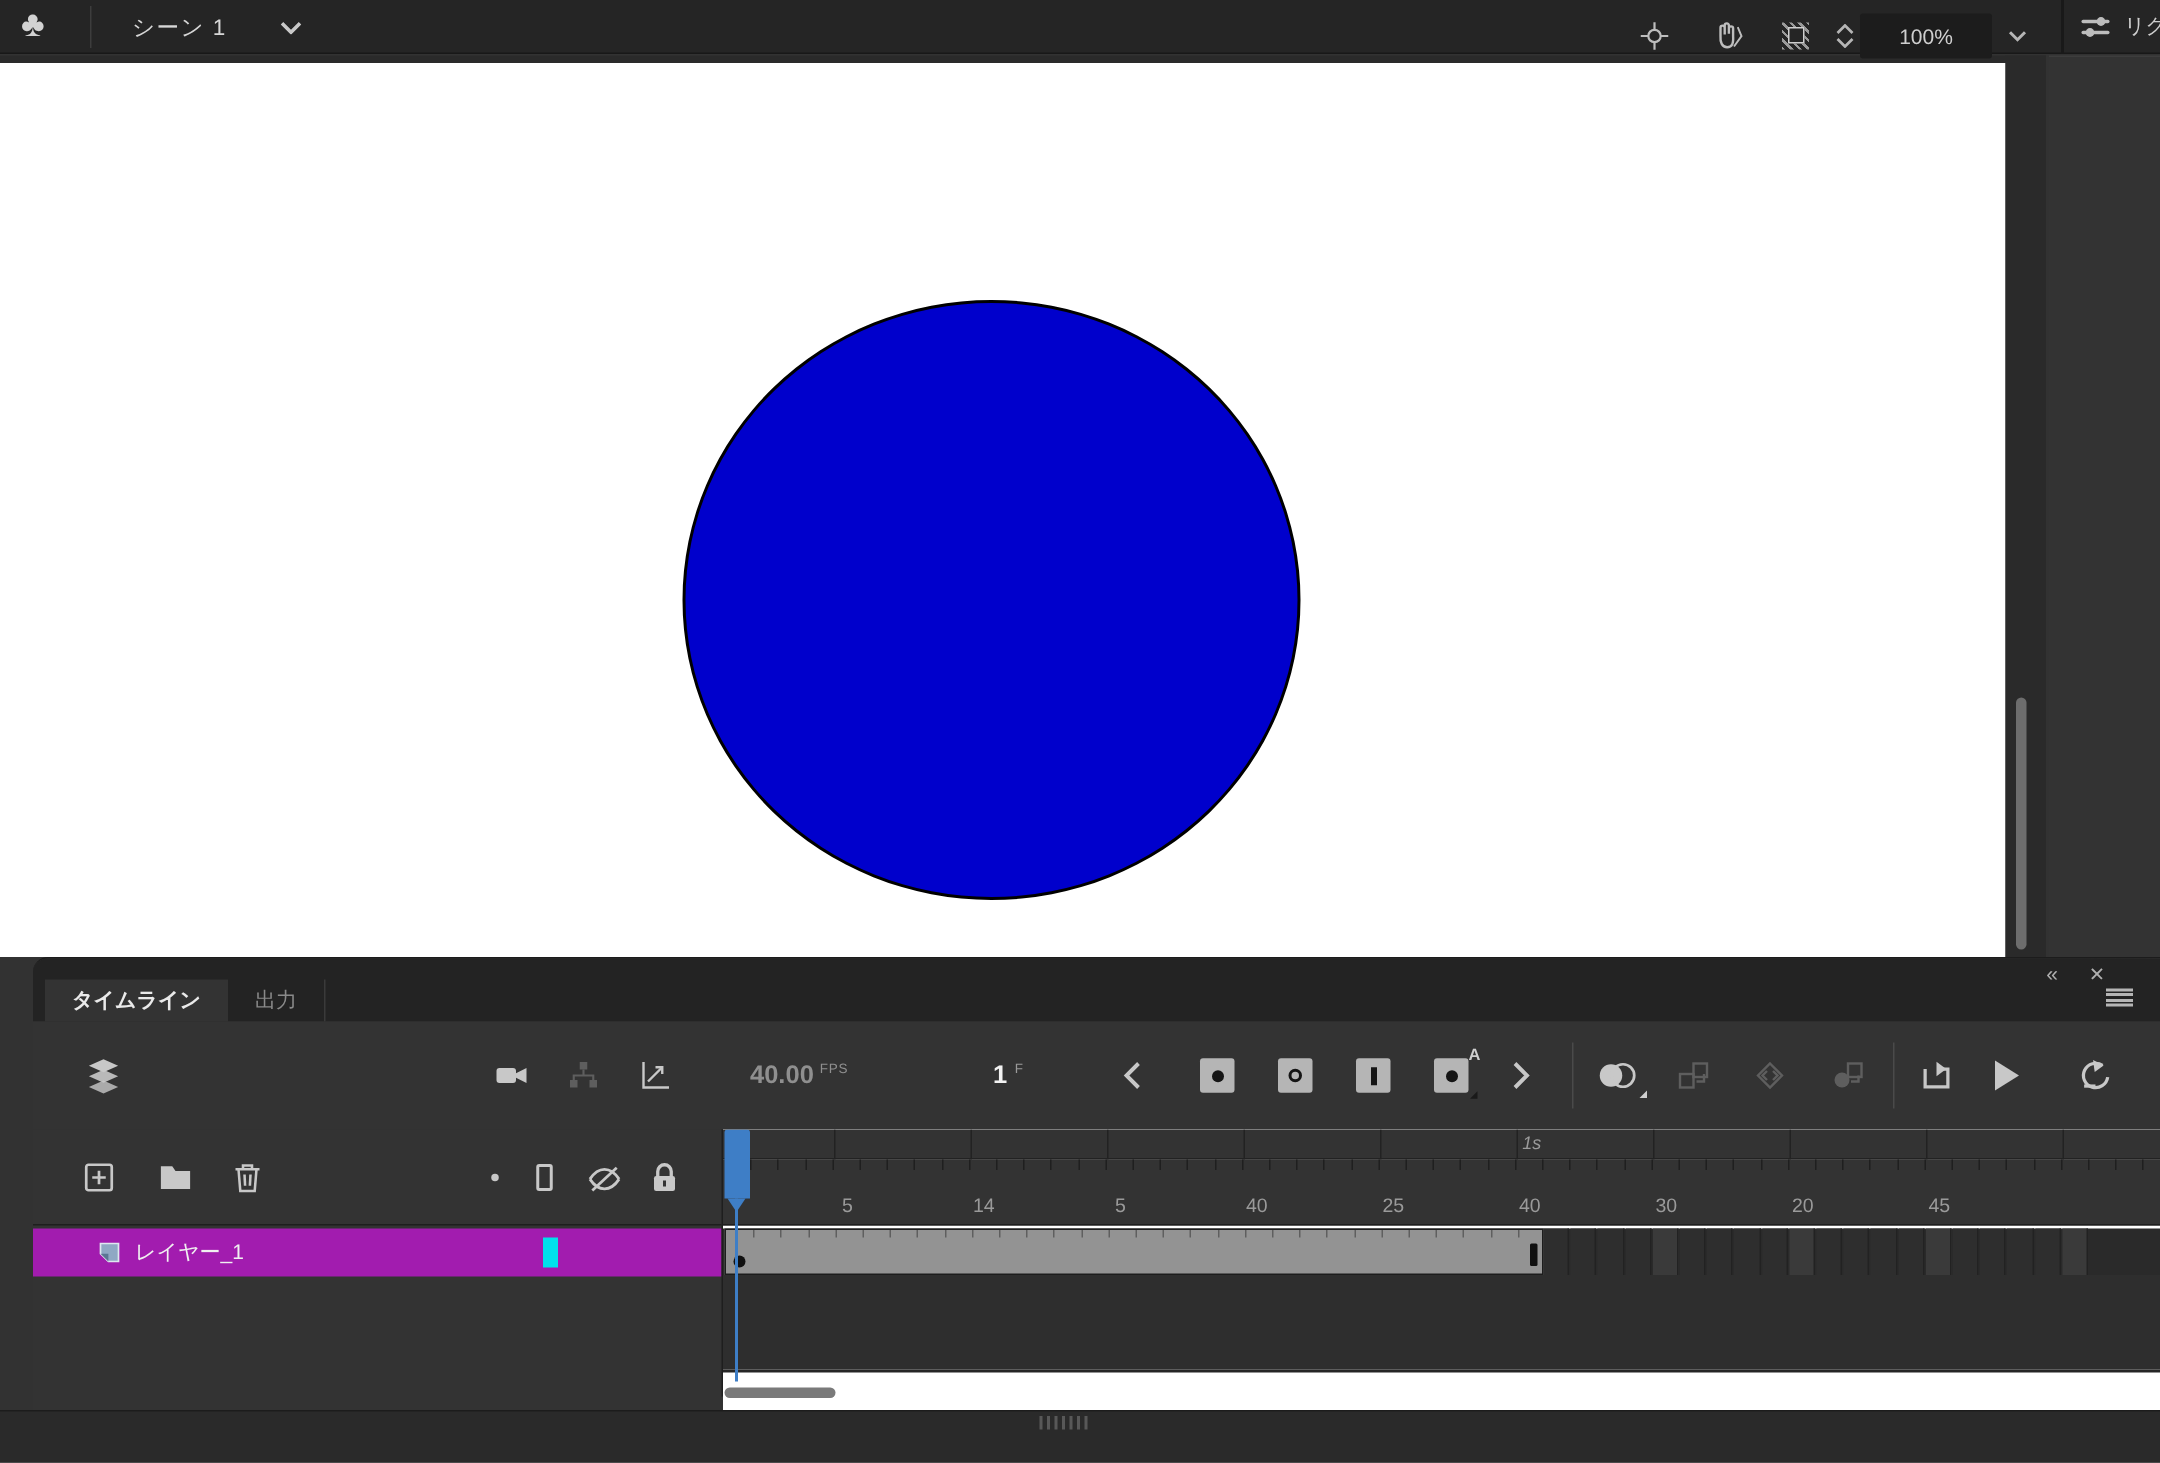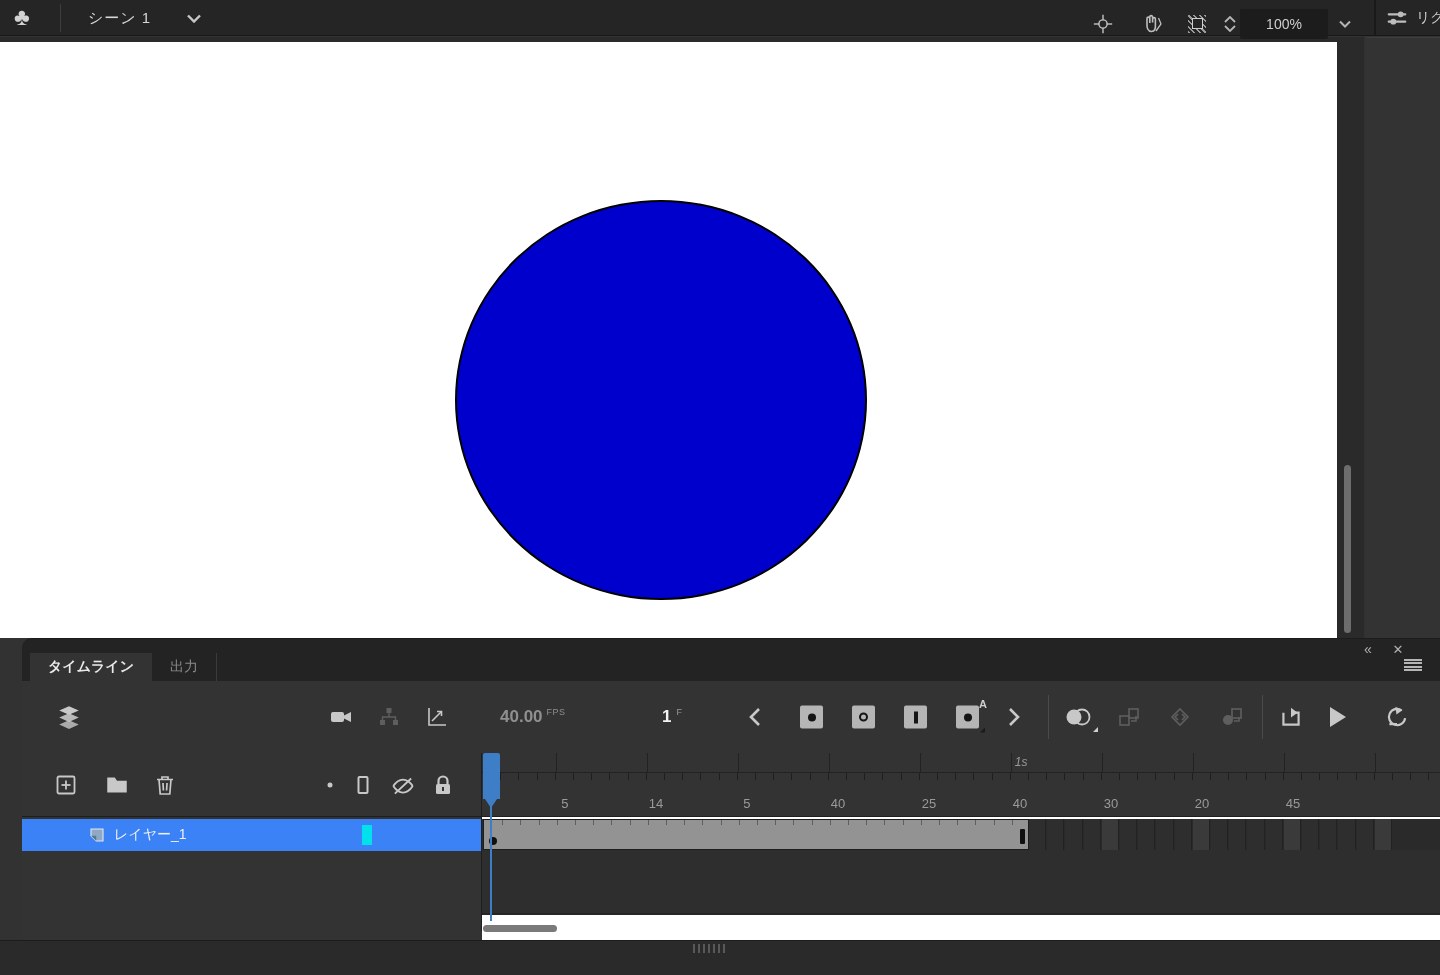--- a/index.html
+++ b/index.html
@@ -74,21 +74,21 @@
   
   .tl-content { position:absolute; left:0; top:114px; width:100%; height:188px; }
   .left-col { position:absolute; left:0; top:0; width:459px; height:100%; background:#333333; }
   .col-divider { position:absolute; left:459px; top:0; width:1px; height:178px; background:#1e1e1e; }
   .ctrl-row { position:absolute; left:0; top:0; width:459px; height:64px; border-bottom:1px solid #1e1e1e; }
   .ci { position:absolute; top:32px; transform:translate(-50%,-50%); display:flex; align-items:center; justify-content:center; }
   .dot-toggle { width:5px; height:5px; border-radius:50%; background:#c8c8c8; }
   .outline-toggle { width:11px; height:18px; border:2px solid #c8c8c8; border-radius:2px; }
 
   .layer-row { position:absolute; left:0; top:66px; width:459px; height:32px; display:flex; align-items:center; }
-  .layer-row.selected { background:#3b82f6;padding-left:24px; }
+  .layer-row.selected { background:#a21caf; }
   .layer-name { font-size:14px; color:#f0f0f0; margin-left:8px; }
   .layer-swatch { position:absolute; left:340px; top:6px; width:10px; height:20px; }
 
   
   .track-area { position:absolute; left:460px; top:0; right:0; height:100%; overflow:hidden; background:#ffffff; }
   .sec-row { position:absolute; left:0; top:0; right:0; height:20px; background:#333333; border-bottom:1px solid #222; }
   .sec-div { position:absolute; top:0; width:1px; height:20px; background:#222; }
   .sec-label { position:absolute; top:2px; font-size:12px; font-style:italic; color:#9a9a9a; }
   .num-row { position:absolute; left:0; top:20px; right:0; height:44px; background:#333333; border-bottom:1px solid #1f1f1f; }
   .f-tick { position:absolute; top:0; width:1px; height:7px; background:#1f1f1f; }

